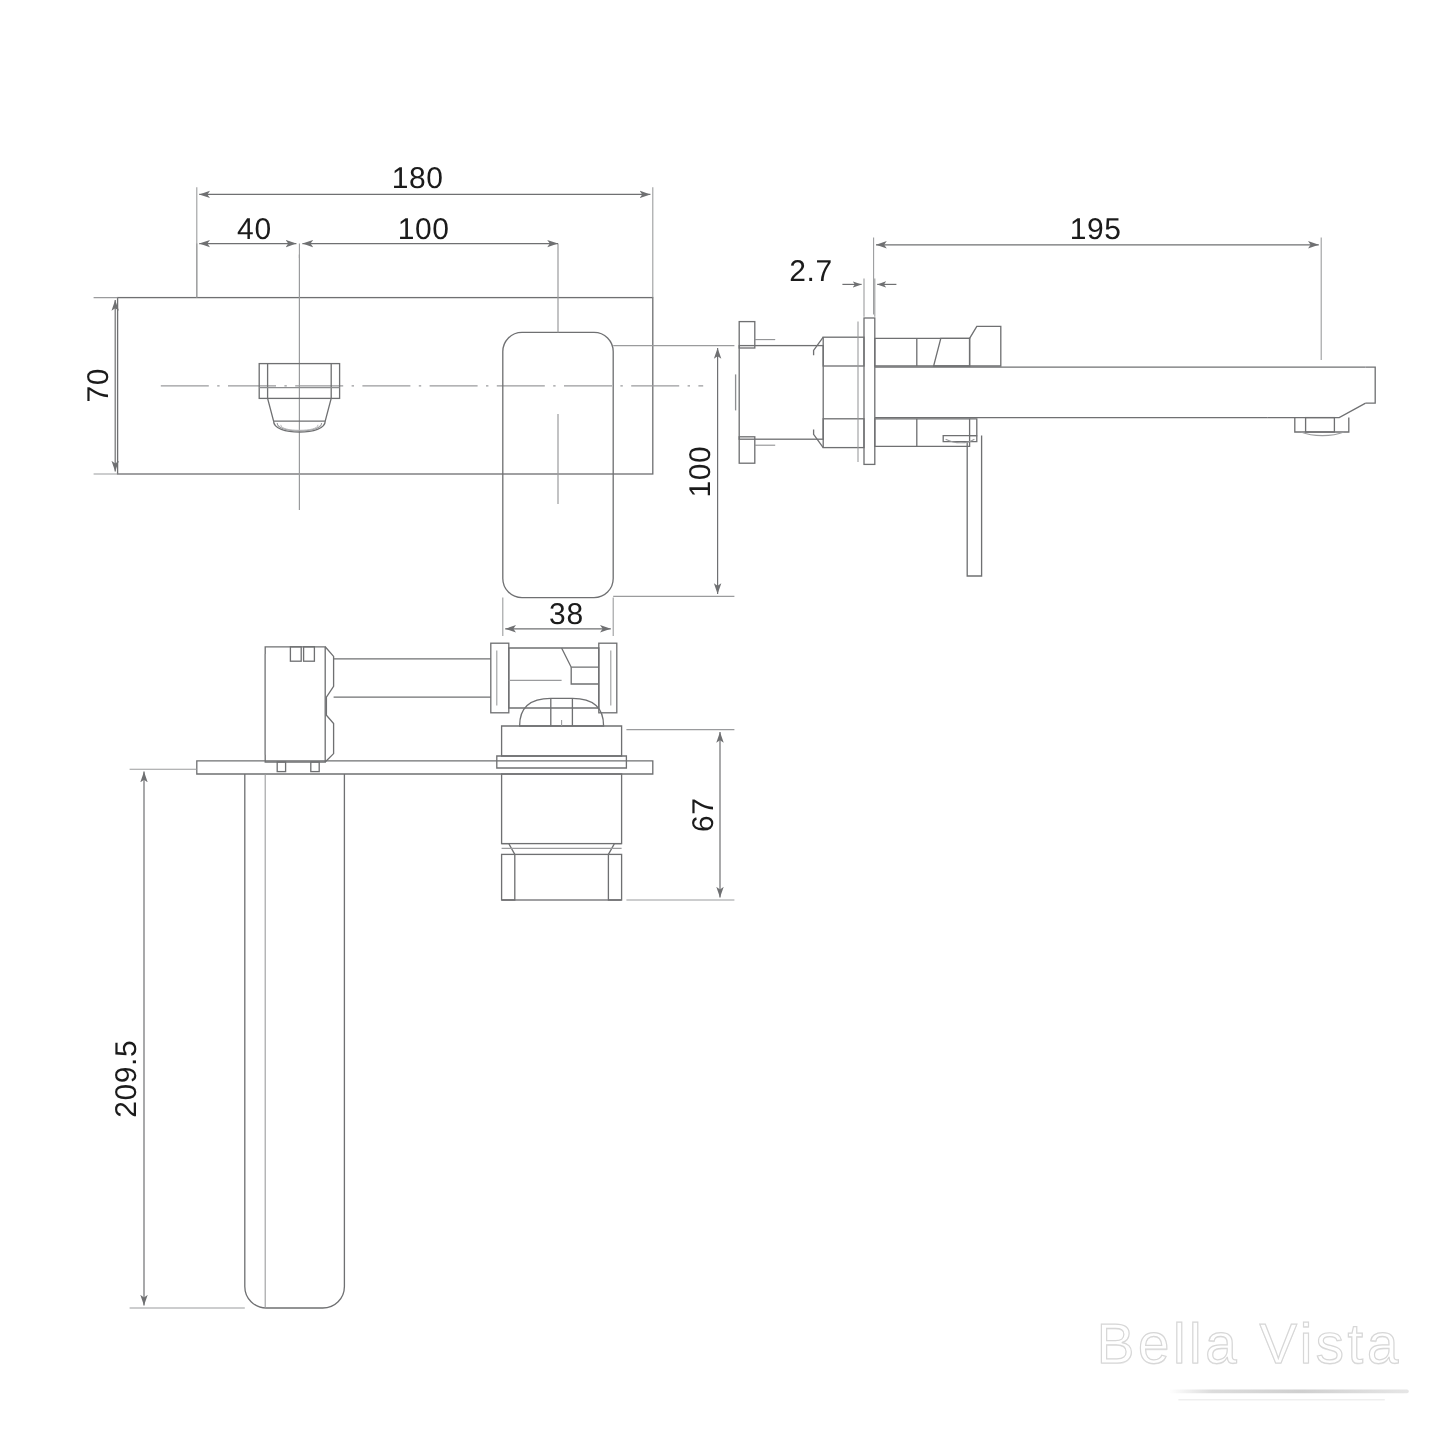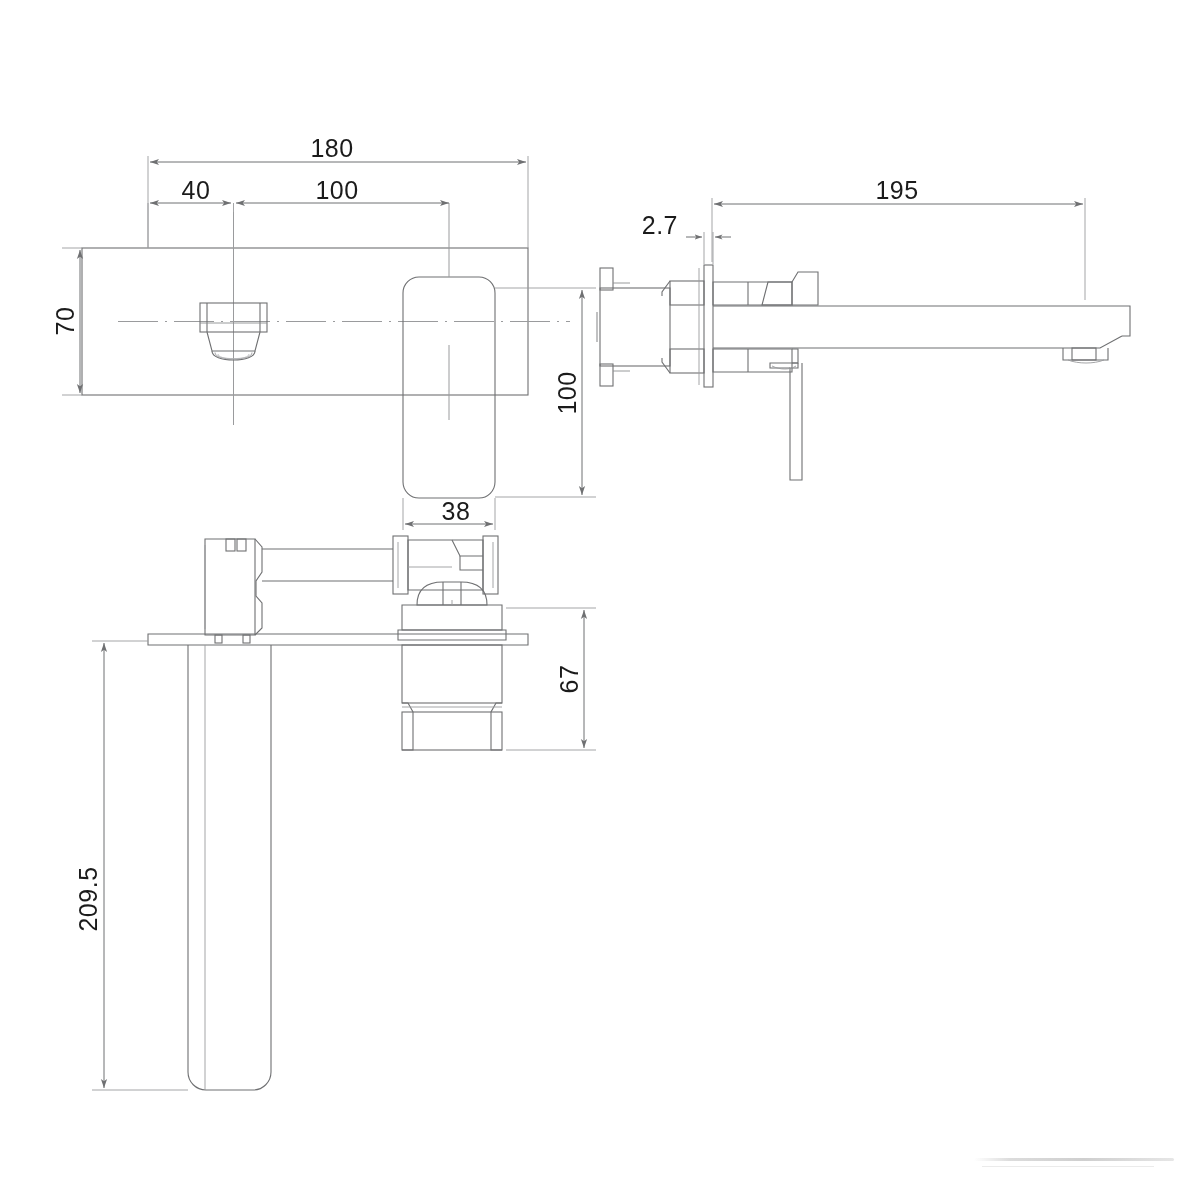--- a/index.html
+++ b/index.html
@@ -3,21 +3,21 @@
 <meta charset="utf-8">
 <title>Technical Drawing</title>
 <style>
   html,body{margin:0;padding:0;background:#ffffff;}
   body{
     width:1200px;height:1200px;
     font-family:"Liberation Sans","DejaVu Sans",sans-serif;
     overflow:hidden;
     position:relative;
   }
-  #sheet{position:absolute;left:0;top:0;width:1172px;height:1200px;}
+  #sheet{position:absolute;left:16px;top:0;width:1172px;height:1200px;}
   svg{display:block;}
   text{font-family:"Liberation Sans","DejaVu Sans",sans-serif;fill:#1b1b1b;}
   .dimtext{font-size:25px;letter-spacing:0.5px;}
   .logo-wrap{
     position:absolute;right:18px;bottom:18px;
     width:268px;height:92px;
     pointer-events:none;
   }
   .logo-text{
     font-family:"Liberation Sans","DejaVu Sans",sans-serif;
@@ -284,15 +284,16 @@
     <text class="dimtext" x="897" y="199" text-anchor="middle">195</text>
 
     <text class="dimtext" x="578" y="679" text-anchor="middle" transform="rotate(-90 578 679)">67</text>
 
     <text class="dimtext" x="97" y="899" text-anchor="middle" transform="rotate(-90 97 899)">209.5</text>
   </g>
 </svg>
 </div>
 
 <div class="logo-wrap">
+  <div class="logo-text">Bella Vista</div>
   <div class="logo-rule"></div>
   <div class="logo-rule2"></div>
 </div>
 
 </body></html>

